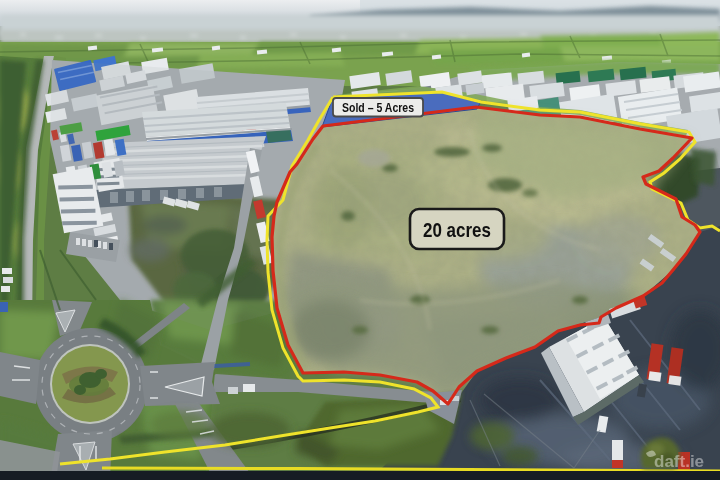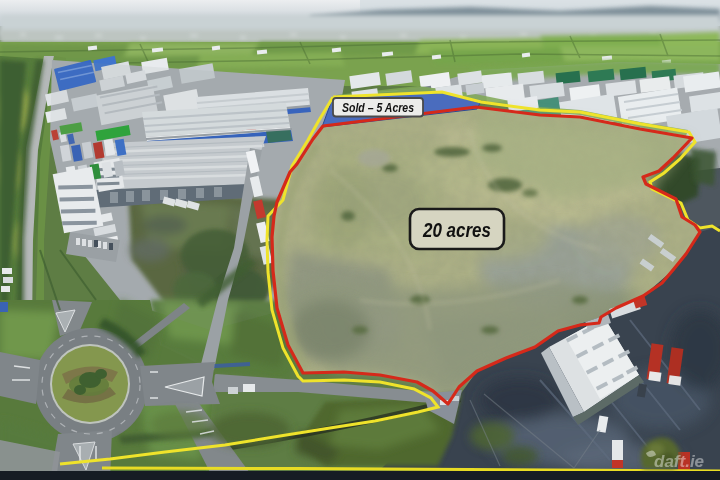--- a/index.html
+++ b/index.html
@@ -1,16 +1,16 @@
 <!DOCTYPE html>
 <html><head>
 <meta charset="utf-8">
 <style>
 html,body{margin:0;padding:0;background:#000;}
-#stage{width:720px;height:480px;position:relative;overflow:hidden;font-family:"Liberation Sans",sans-serif;font-style:italic;}
+#stage{width:720px;height:480px;position:relative;overflow:hidden;font-family:"Liberation Sans",sans-serif;}
 svg{display:block;}
 </style>
 </head>
 <body>
 <div id="stage">
 <svg width="720" height="480" viewBox="0 0 720 480">
 <defs>
 <linearGradient id="skyg" x1="0" y1="0" x2="0" y2="1">
 <stop offset="0" stop-color="#eceef0"></stop>
 <stop offset="1" stop-color="#c2ccd2"></stop>

